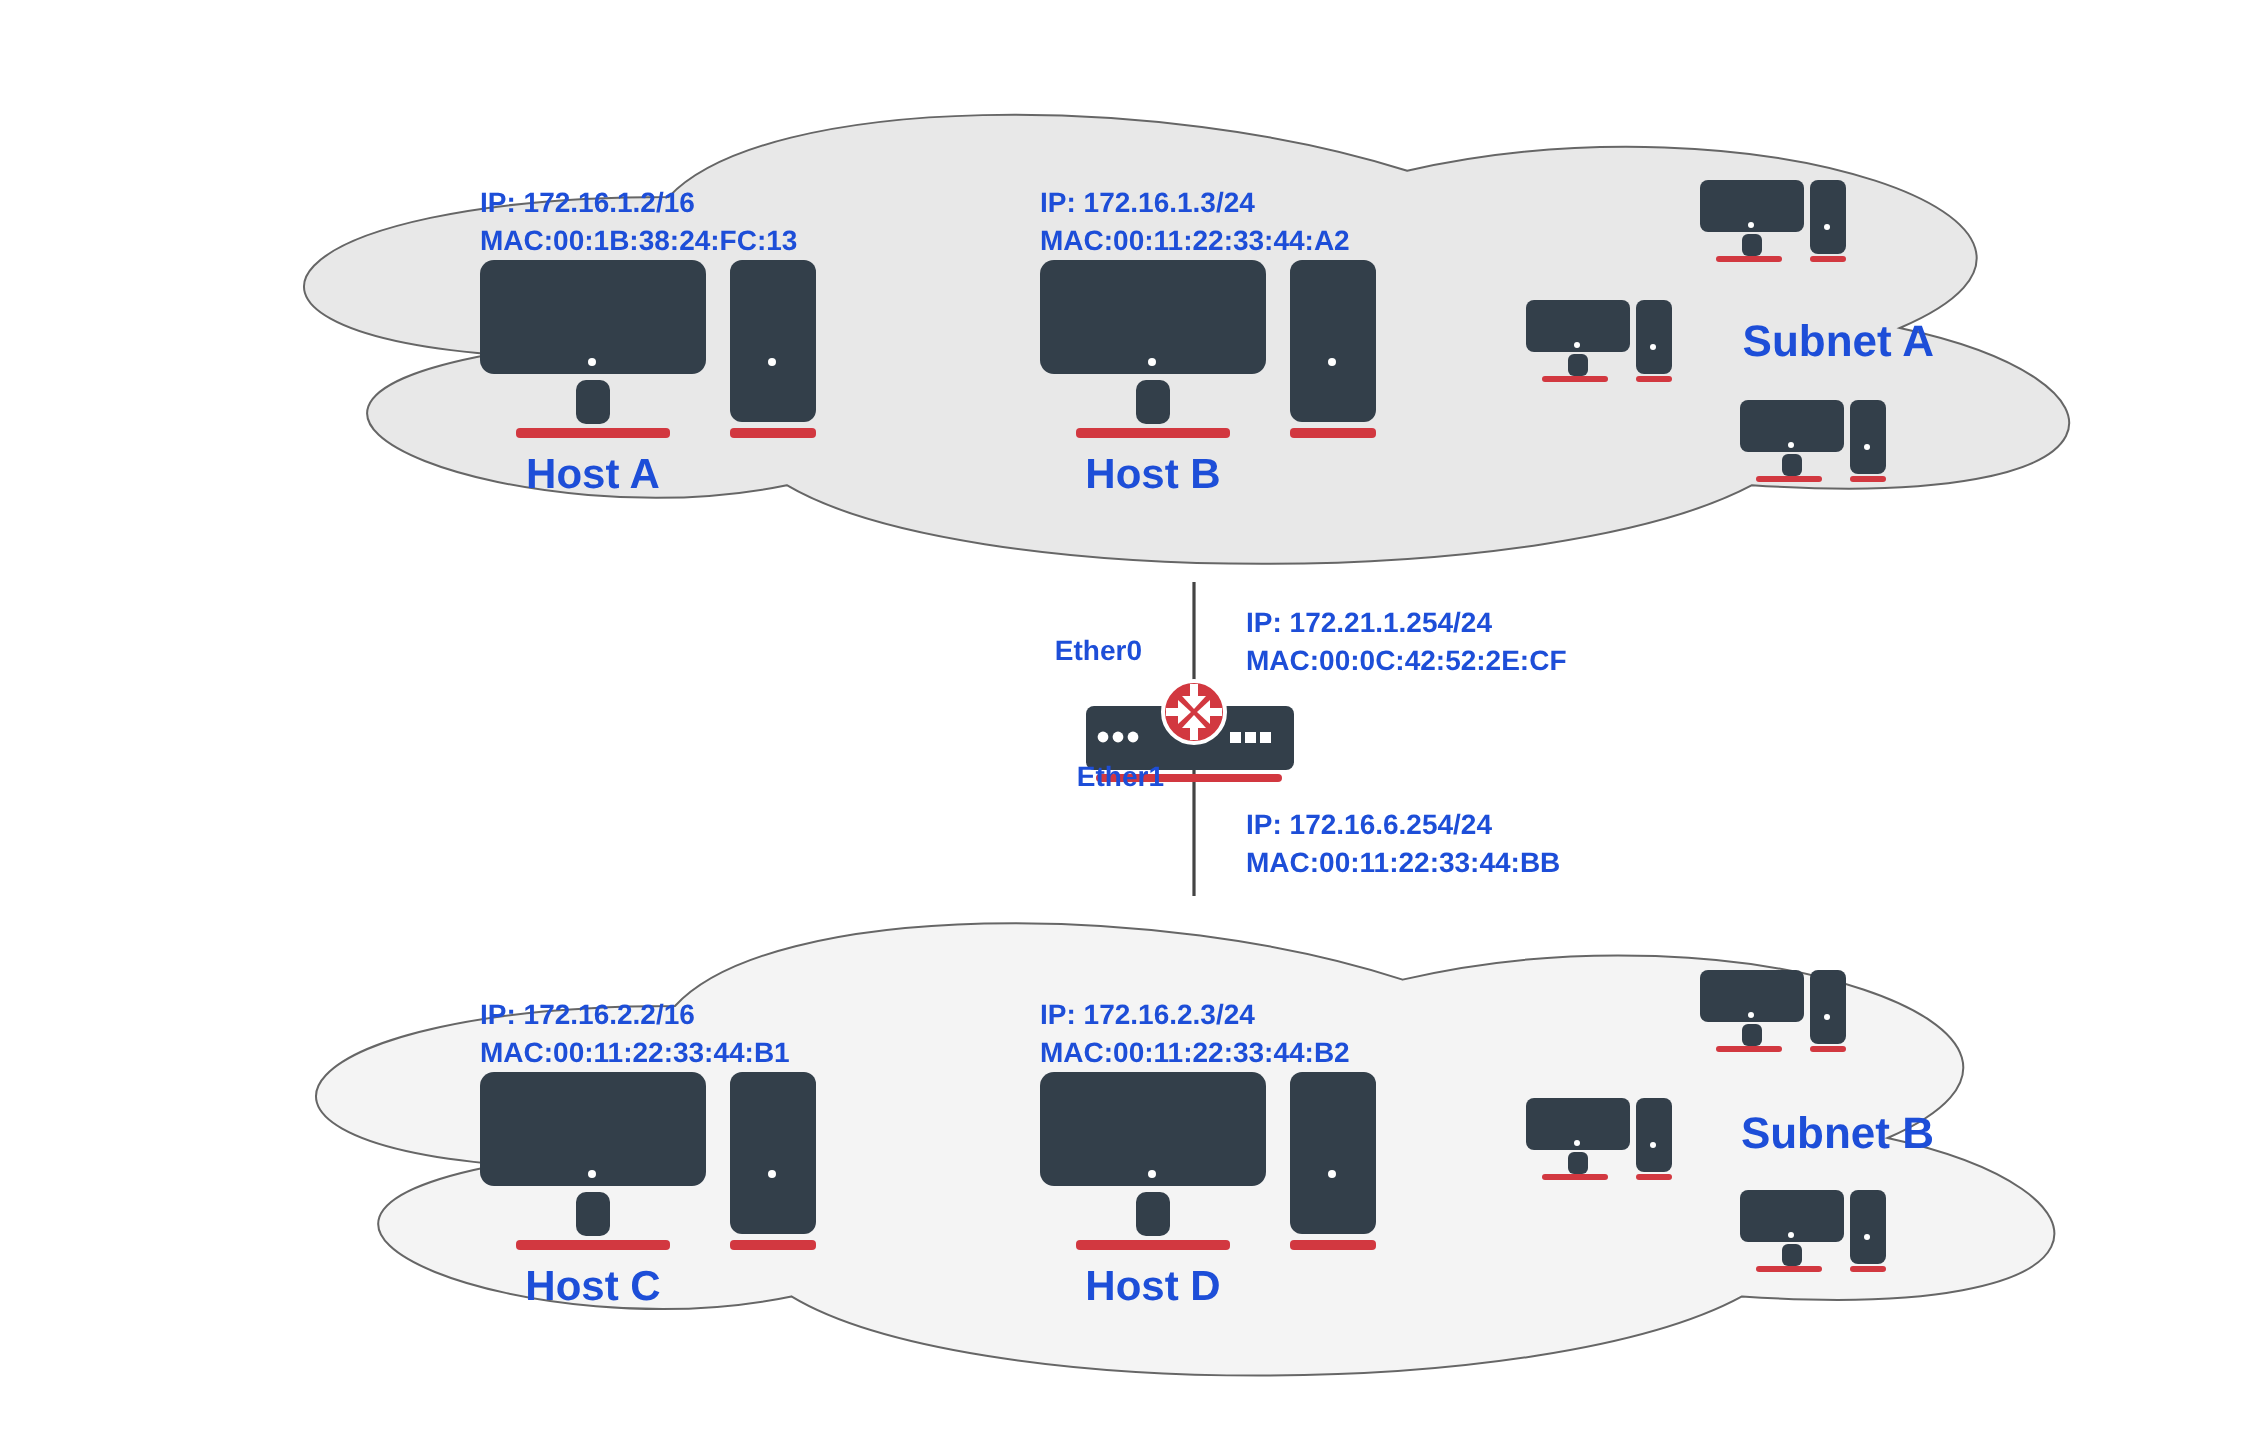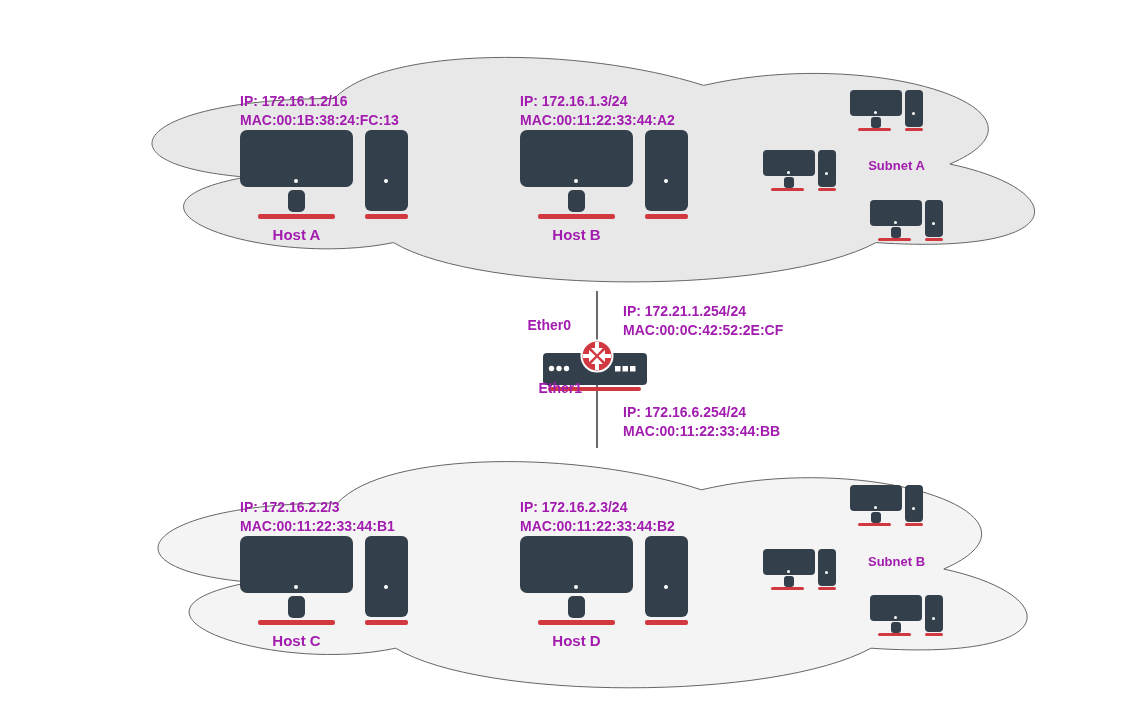--- a/index.html
+++ b/index.html
@@ -2,24 +2,24 @@
 <html style="--slate: #333f4a; --red: #d23840;"><head>
 <meta charset="utf-8">
 <style>
   :root { --slate:#333f4a; --red:#d23840; }
   * { margin:0; padding:0; box-sizing:border-box; }
   html,body { width:1123px; height:721px; }
   body { position:relative; background:#fff; font-family:"Liberation Sans", sans-serif; overflow:hidden; }
   .abs { position:absolute; }
   svg { display:block; }
 
-  .txt { position:absolute; font-weight:700; color:#a21caf; }
+  .txt { position:absolute; font-weight:700; color:#1d4ed8; }
   .ipmac { font-size:14px; line-height:18.5px; white-space:nowrap; }
-  .name-lbl { font-size:15px; text-align:center; white-space:nowrap; }
-  .subnet-lbl { font-size:13px; text-align:center; white-space:nowrap; }
+  .name-lbl { font-size:21px; text-align:center; white-space:nowrap; }
+  .subnet-lbl { font-size:22px; text-align:right; white-space:nowrap; }
   .iface-lbl { font-size:14px; text-align:right; white-space:nowrap; }
 
   .dot { position:absolute; background:#fff; border-radius:50%; }
   .redbar { position:absolute; background:var(--red); border-radius:2px; }
 
   
   .host { position:absolute; width:168px; height:115px; }
   .host .monitor { position:absolute; left:0; top:0; width:113px; height:57px; border-radius:7px; background:var(--slate); }
   .host .monitor .dot { left:54px; top:49px; width:4px; height:4px; }
   .host .stand { position:absolute; left:48px; top:60px; width:17px; height:22px; border-radius:5px; background:var(--slate); }
@@ -126,21 +126,21 @@
   <div class="redbar mbar"></div>
   <div class="tower">
       <span class="dot"></span>
     </div>
   <div class="redbar tbar"></div>
   <div class="txt name-lbl host-lbl">Host B</div>
 </div>
 
 <div class="host" style="left:240px;top:536px">
   <div class="txt ipmac" style="left:0;top:-38px">
-    <div>IP: 172.16.2.2/3</div>
+    <div>IP: 172.16.2.2/16</div>
     <div>MAC:00:11:22:33:44:B1</div>
   </div>
   <div class="monitor">
       <span class="dot"></span>
     </div>
   <div class="stand"></div>
   <div class="redbar mbar"></div>
   <div class="tower">
       <span class="dot"></span>
     </div>

